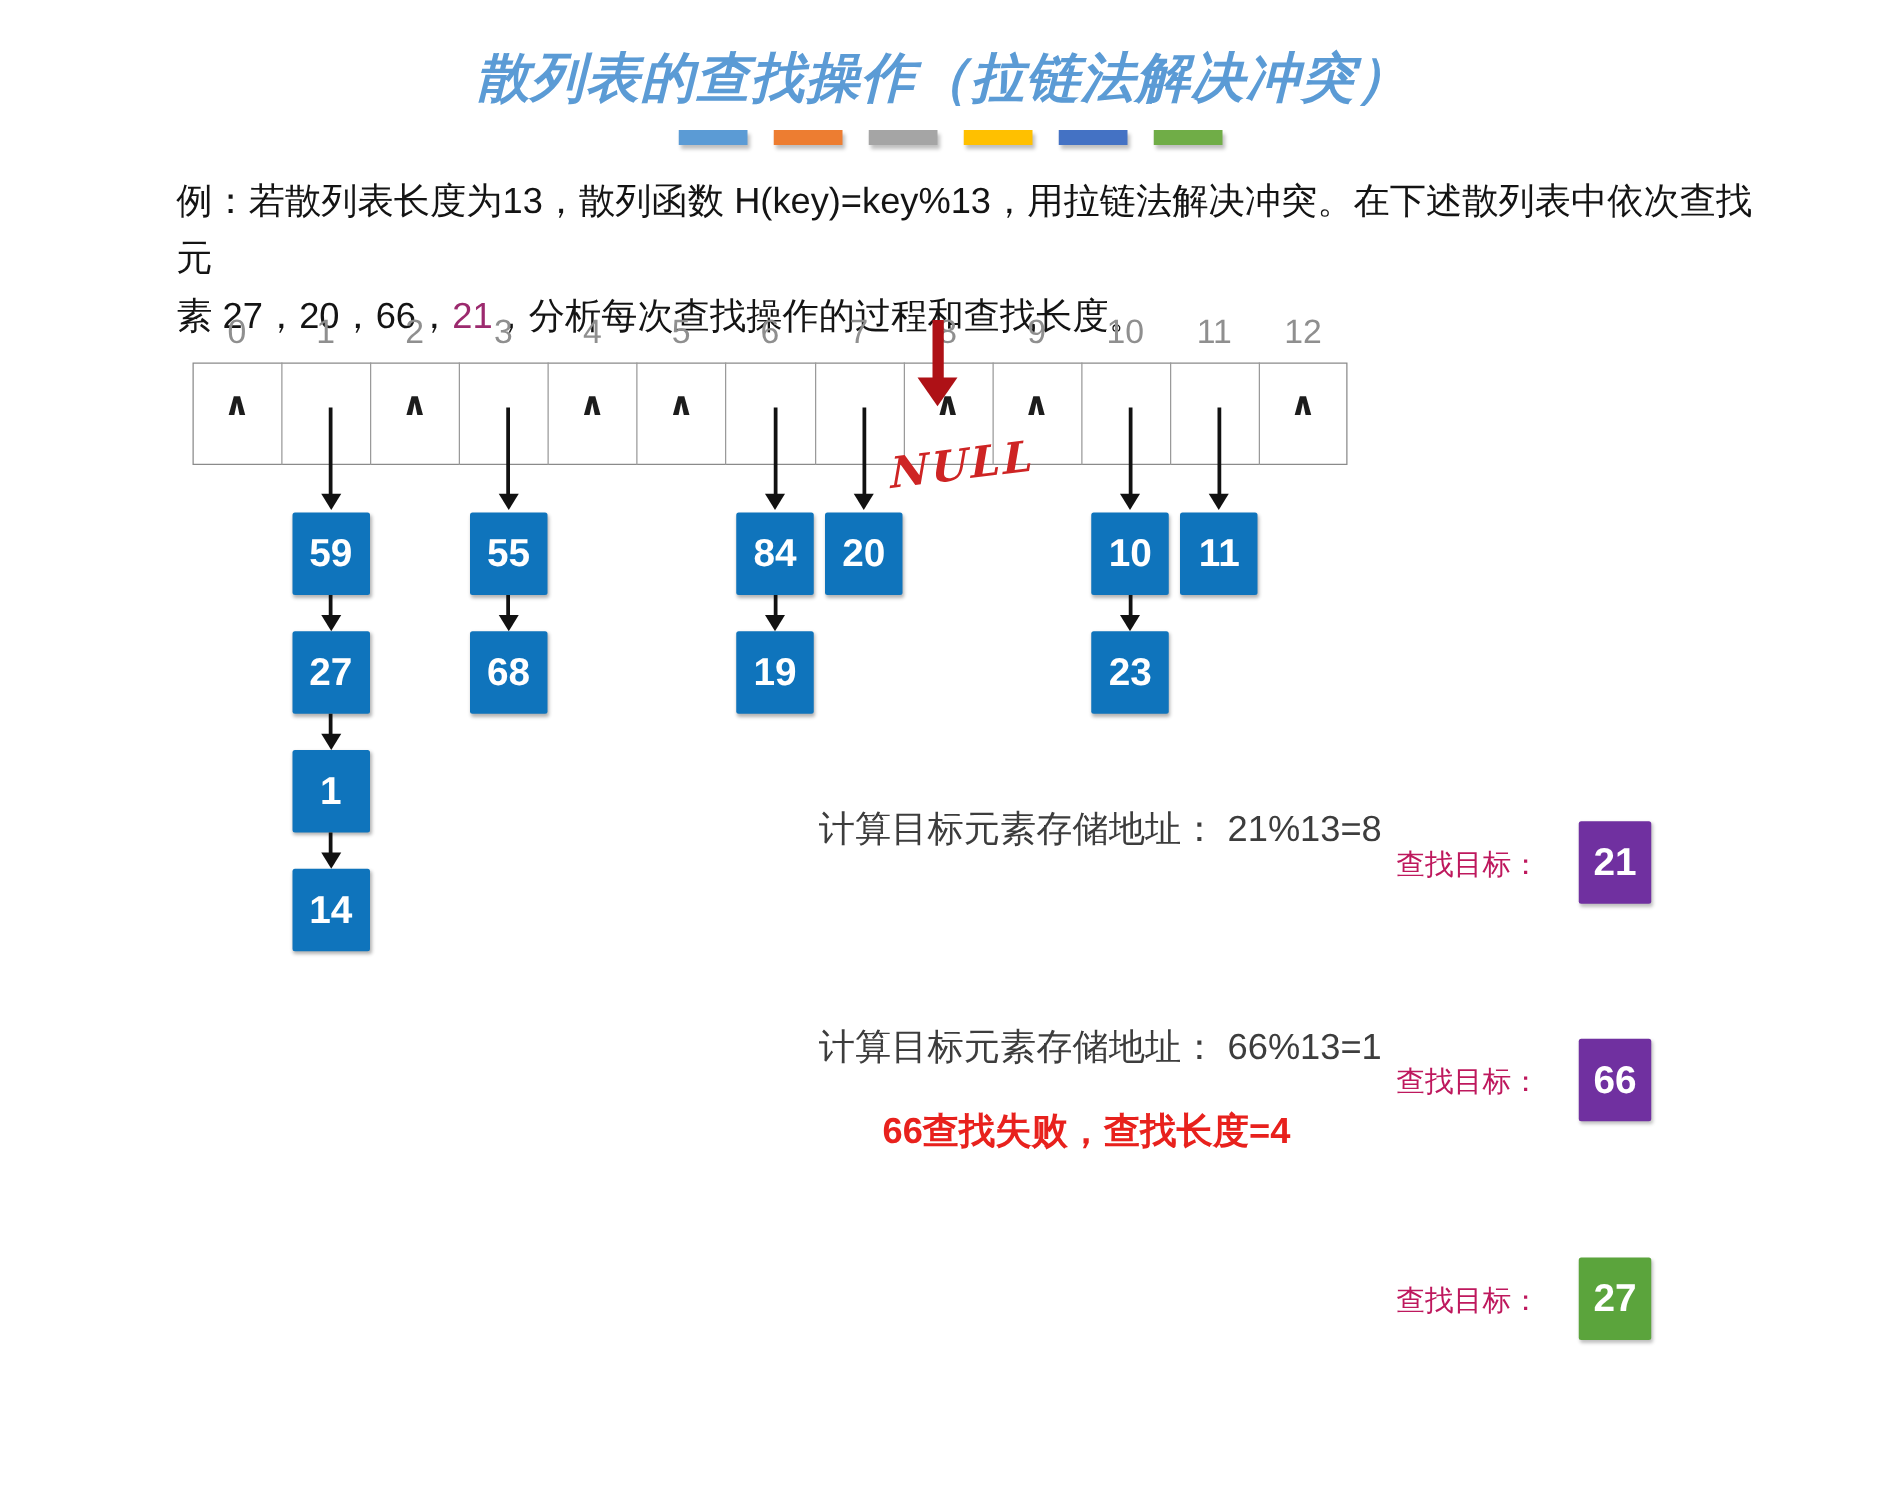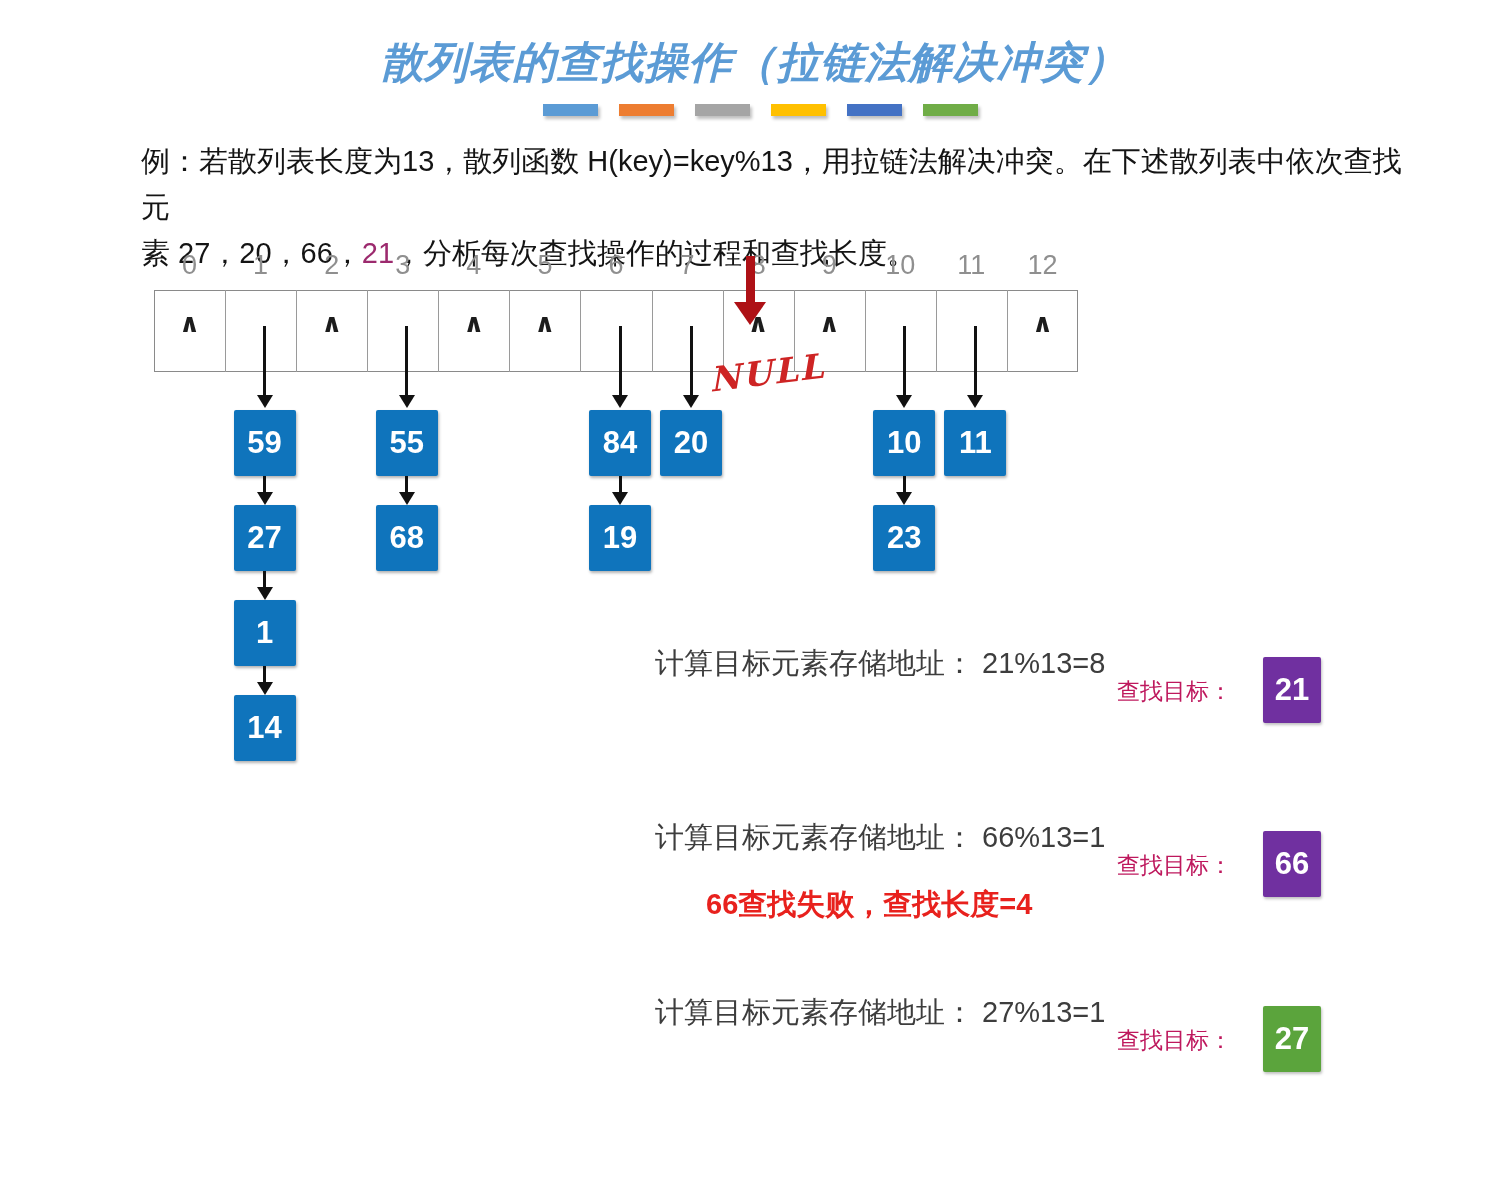--- a/index.html
+++ b/index.html
@@ -138,16 +138,15 @@
 </div>
 
 <div class="lookup" style="top:818px">
   <div class="calc">计算目标元素存储地址： 66%13=1</div>
   <div class="target-label">查找目标：</div>
   <div class="target-box" style="background: rgb(112, 48, 160);">66</div>
   <div class="result" style="color: rgb(232, 33, 29);">66查找失败，查找长度=4</div>
 </div>
 
 <div class="lookup" style="top:993px">
-  <div class="calc">计算目标元素存储地址： 27%13=1</div>
   <div class="target-label">查找目标：</div>
   <div class="target-box" style="background: rgb(91, 164, 60);">27</div>
 </div>
 
 </body></html>

